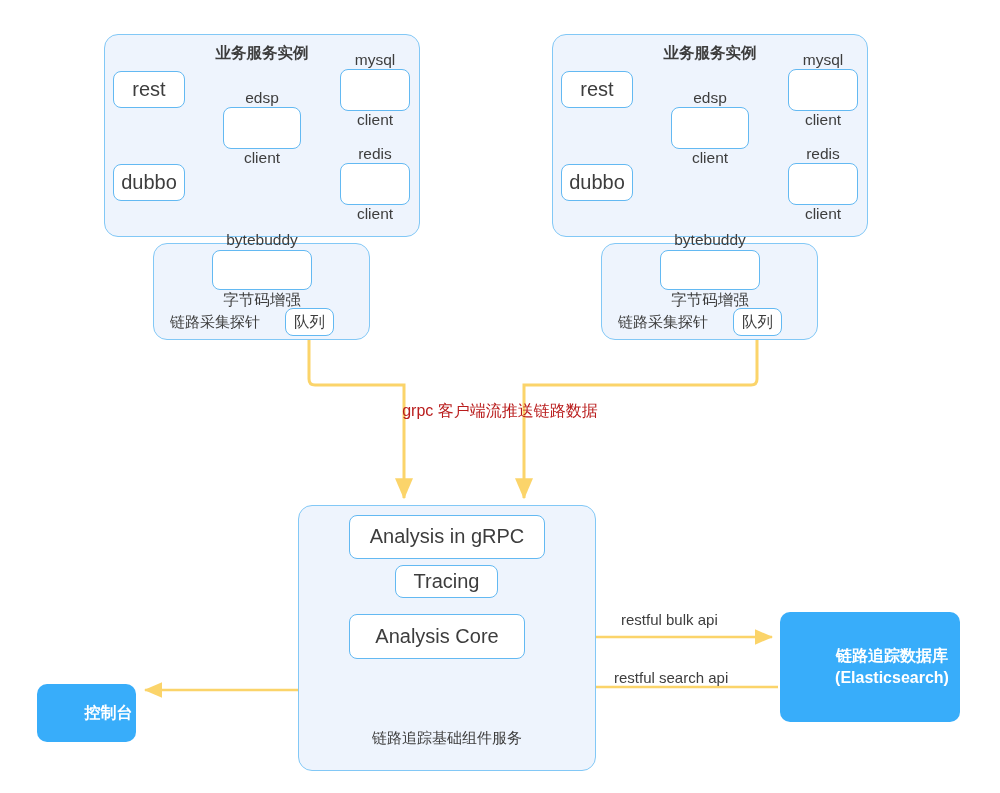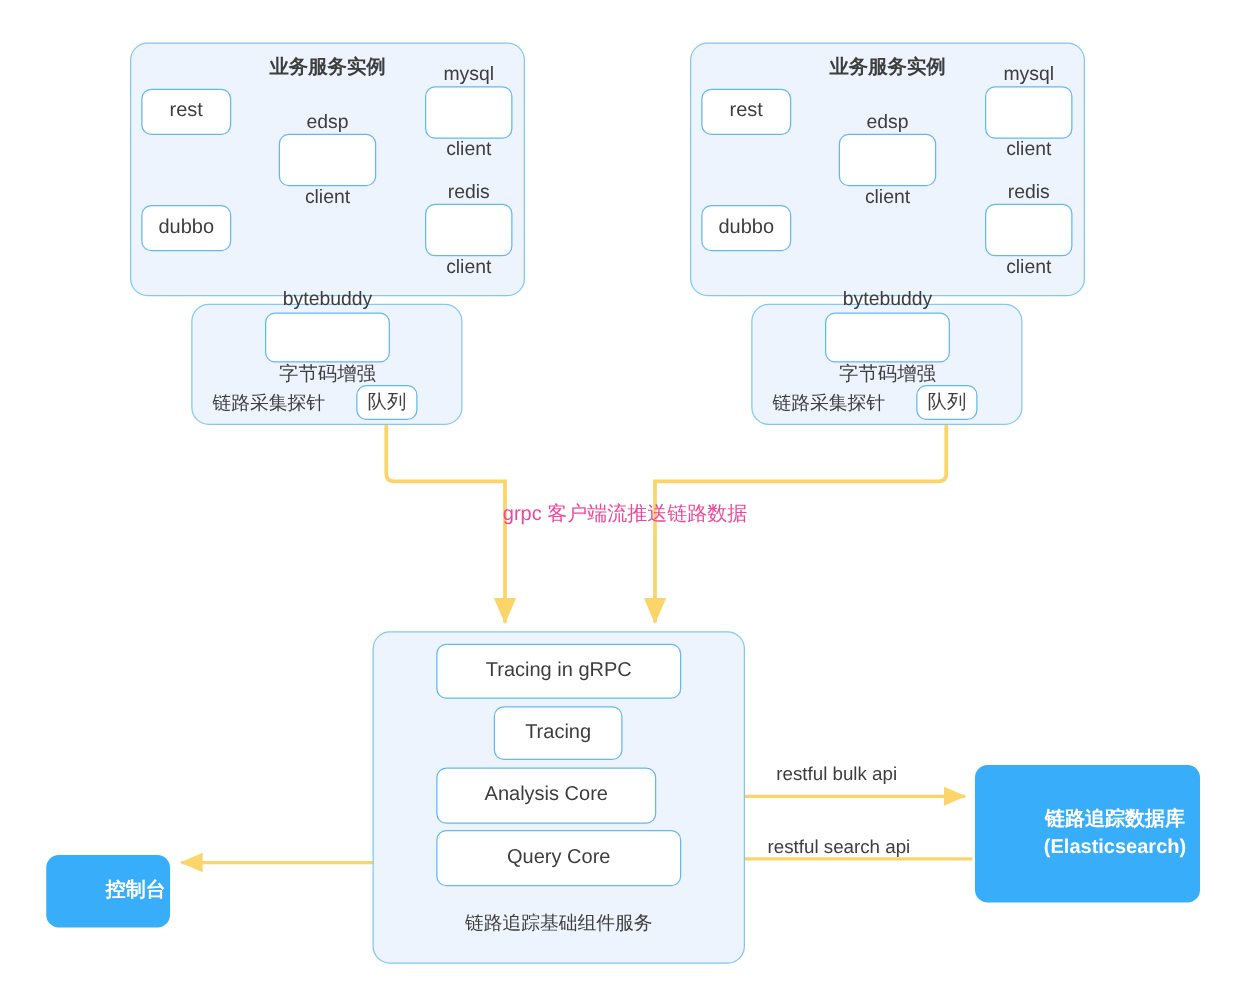--- a/index.html
+++ b/index.html
@@ -29,21 +29,21 @@
   .node-box {
     background: #ffffff;
     border: 1.5px solid #63b9f2;
     border-radius: 8px;
     display: flex;
     align-items: center;
     justify-content: center;
     text-align: center;
     line-height: 1.18;
     color: #3d3d3d;
-    font-size: 16px;
+    font-size: 20px;
   }
   .node-box.small { font-size: 15.5px; gap: 42px; }
   .solid-blue {
     background: #38adfa;
     border-radius: 10px;
     display: flex;
     align-items: center;
     justify-content: center;
     text-align: center;
     color: #ffffff;
@@ -64,21 +64,21 @@
     white-space: nowrap;
   }
   .plain-label.bold { font-weight: 400; }
   .edge-label {
     font-size: 15px;
     color: #3d3d3d;
     white-space: nowrap;
   }
   .flow-label {
     font-size: 16px;
-    color: #ec4899;
+    color: #b91c1c;
     white-space: nowrap;
   }
   svg.overlay {
     position: absolute;
     left: 0; top: 0;
     width: 1000px; height: 793px;
     pointer-events: none;
   }
   svg.overlay * { pointer-events: auto; }
 </style>
@@ -191,27 +191,26 @@
   </div>
 
   <div class="abs plain-label" style="left:618px; top:313px;">链路采集探针</div>
 
   <div class="abs node-box small" style="left:733px; top:308px; width:49px; height:28px;">队列</div>
 
   <div class="abs flow-label" style="left:0px; top:401px; width:1000px; text-align:center;">grpc 客户端流推送链路数据</div>
 
   <div class="abs group-box" style="left:298px; top:505px; width:298px; height:266px;"></div>
 
-  <div class="abs node-box" style="left:349px; top:515px; width:196px; height:44px;">Tracing in gRPC</div>
-
-  <div class="abs node-box" style="left:395px; top:565px; width:103px; height:43px;">Tracing</div>
+  <div class="abs node-box" style="left:349px; top:515px; width:196px; height:44px;">Analysis in gRPC</div>
+
+  <div class="abs node-box" style="left:395px; top:565px; width:103px; height:33px;">Tracing</div>
 
   <div class="abs node-box" style="left:349px; top:614px; width:176px; height:45px;">Analysis Core</div>
 
-  <div class="abs node-box" style="left:349px; top:664px; width:196px; height:45px;">Query Core</div>
 
   <div class="abs plain-label bold" style="left:298px; top:729px; width:298px; text-align:center;">链路追踪基础组件服务</div>
 
   <div class="abs solid-blue" style="left:780px; top:612px; width:180px; height:110px; flex-direction:column;">
     <span>链路追踪数据库</span>
     <span>(Elasticsearch)</span>
   </div>
 
   <div class="abs solid-blue" style="left:37px; top:684px; width:99px; height:58px;">控制台</div>
 

